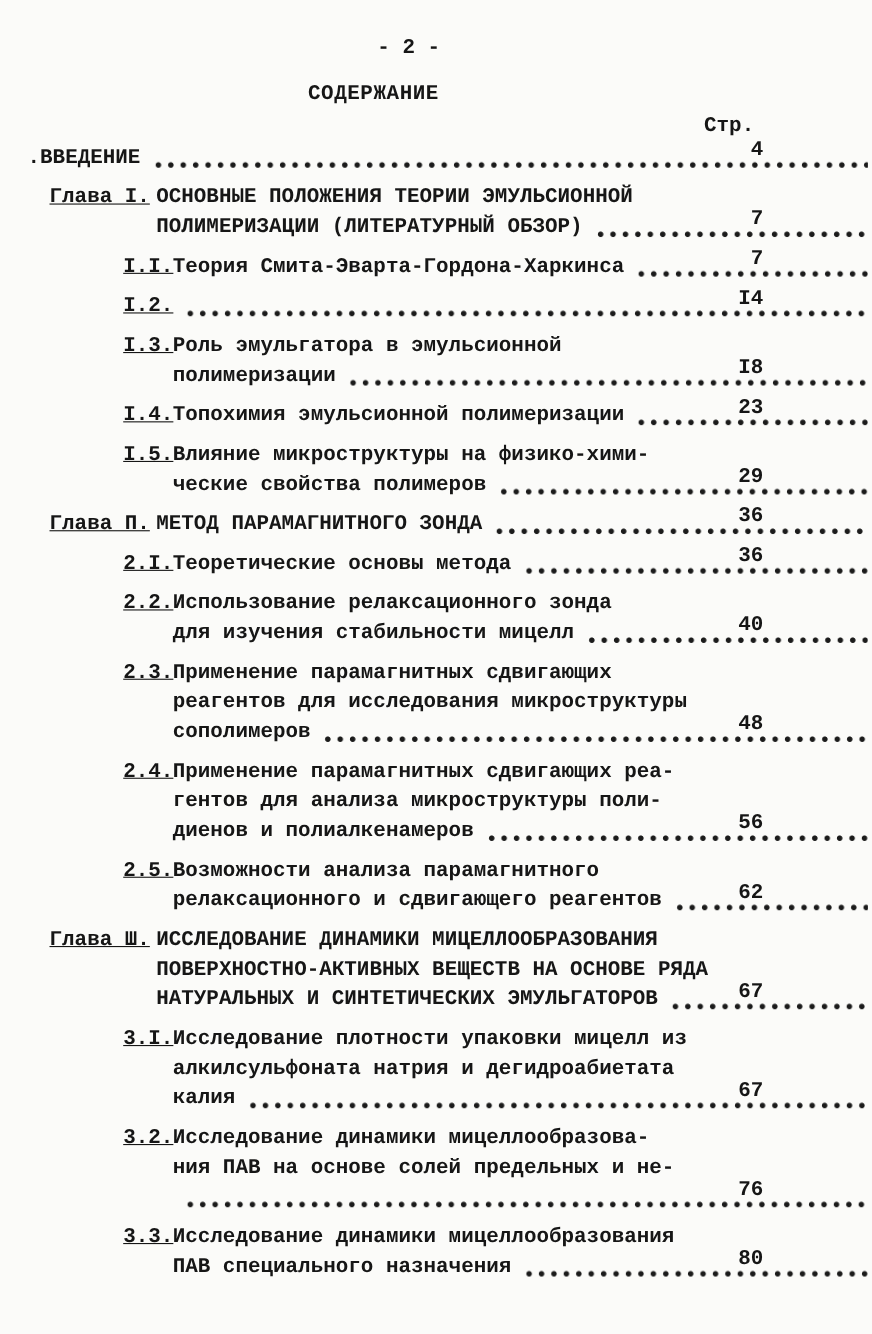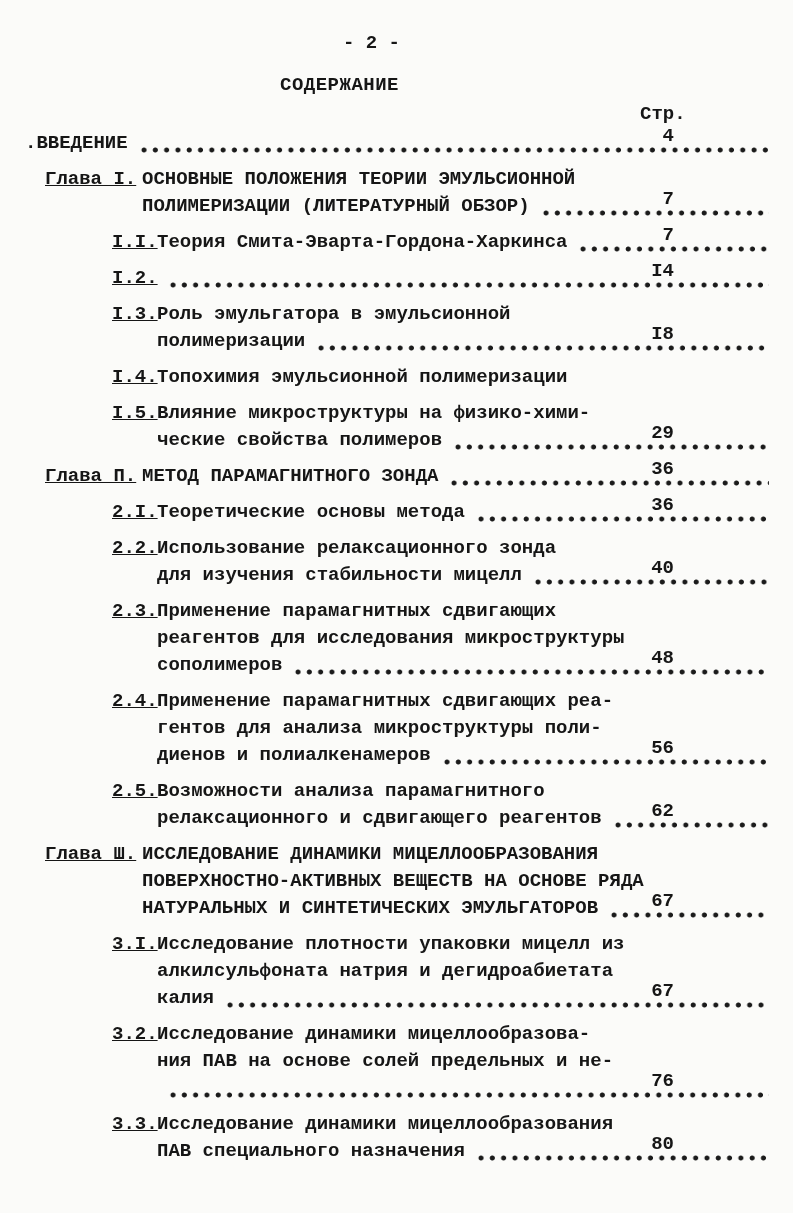--- a/index.html
+++ b/index.html
@@ -23,21 +23,21 @@
   
   .hdr-pagenum { width:fit-content; margin-left:343px; white-space:pre; }
   .doc-title   { width:fit-content; margin-left:280px; margin-top:15px; letter-spacing:0.5px;text-align:right; }
   .col-label   { width:fit-content; margin-left:640px; margin-top:2px; }
 
   
   .toc { margin-top:2px; }
   .entry {
     position:relative;
     box-sizing:border-box;
-    padding-right:24px;
+    padding-right:4px;
     margin-bottom:9px;
     width:793px;
   }
   .entry.intro   { padding-left:25px;  }
   .entry.chapter { padding-left:142px; }
   .entry.section { padding-left:157px; }
   .entry .label {
     position:absolute; top:0; white-space:pre;text-decoration:underline;
   }
   .entry.chapter .label { left:45px;  }
@@ -116,20 +116,23 @@
           <span class="txt">полимеризации</span>
           <span class="leader">
             <span class="pnum">I8</span>
           </span>
         </div>
       </div>
       <div class="entry section">
         <span class="label">I.4.</span>
         <div class="line">
           <span class="txt">Топохимия эмульсионной полимеризации</span>
+          <span class="leader">
+            <span class="pnum">23</span>
+          </span>
         </div>
       </div>
       <div class="entry section">
         <span class="label">I.5.</span>
         <div class="line">
           <span class="txt">Влияние микроструктуры на физико-хими-</span>
         </div>
         <div class="line">
           <span class="txt">ческие свойства полимеров</span>
           <span class="leader">

